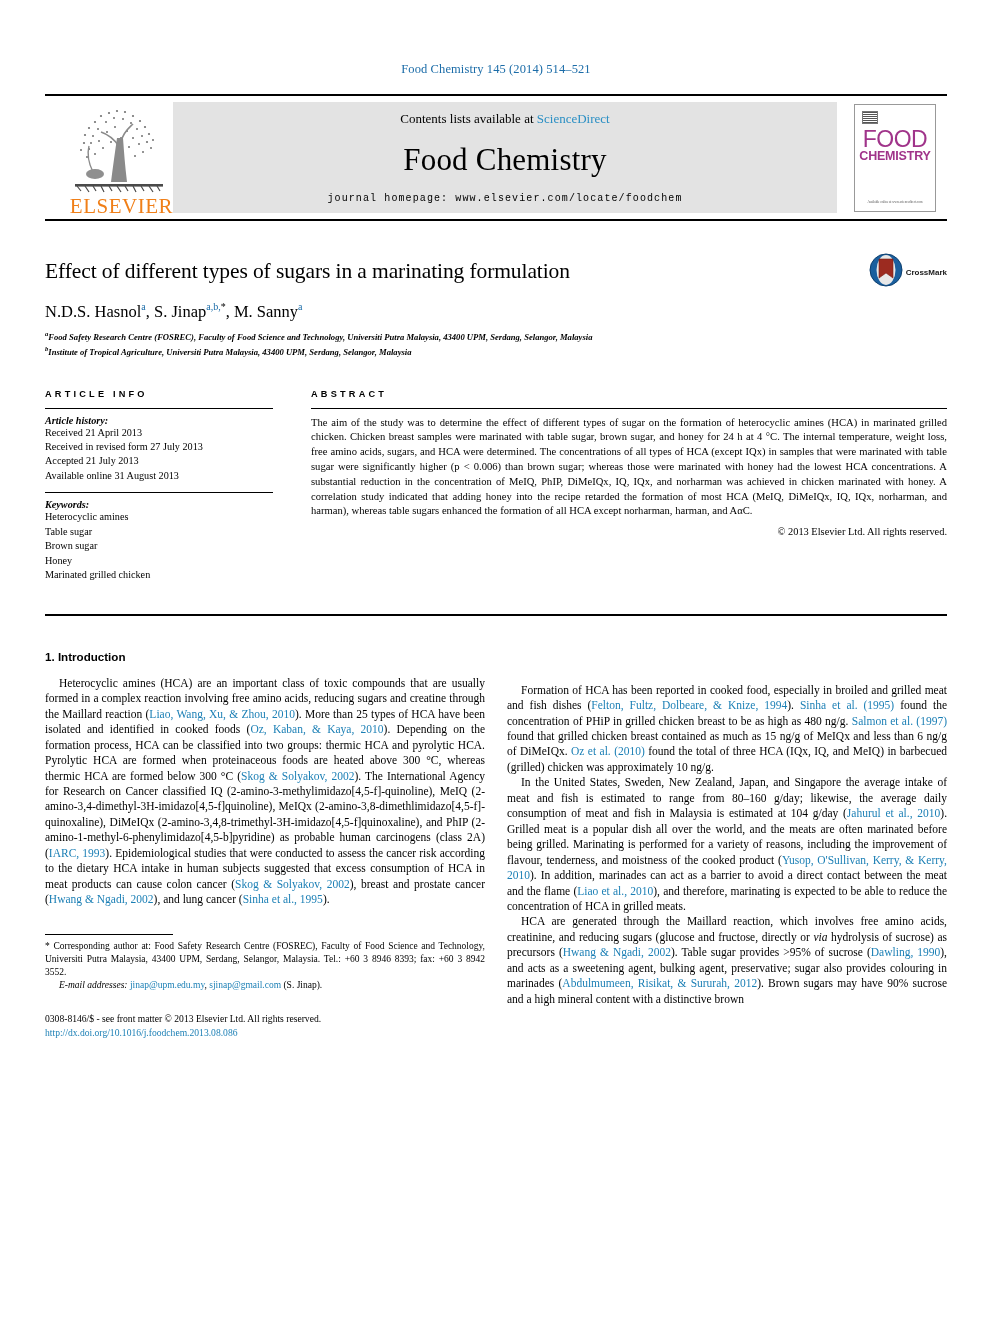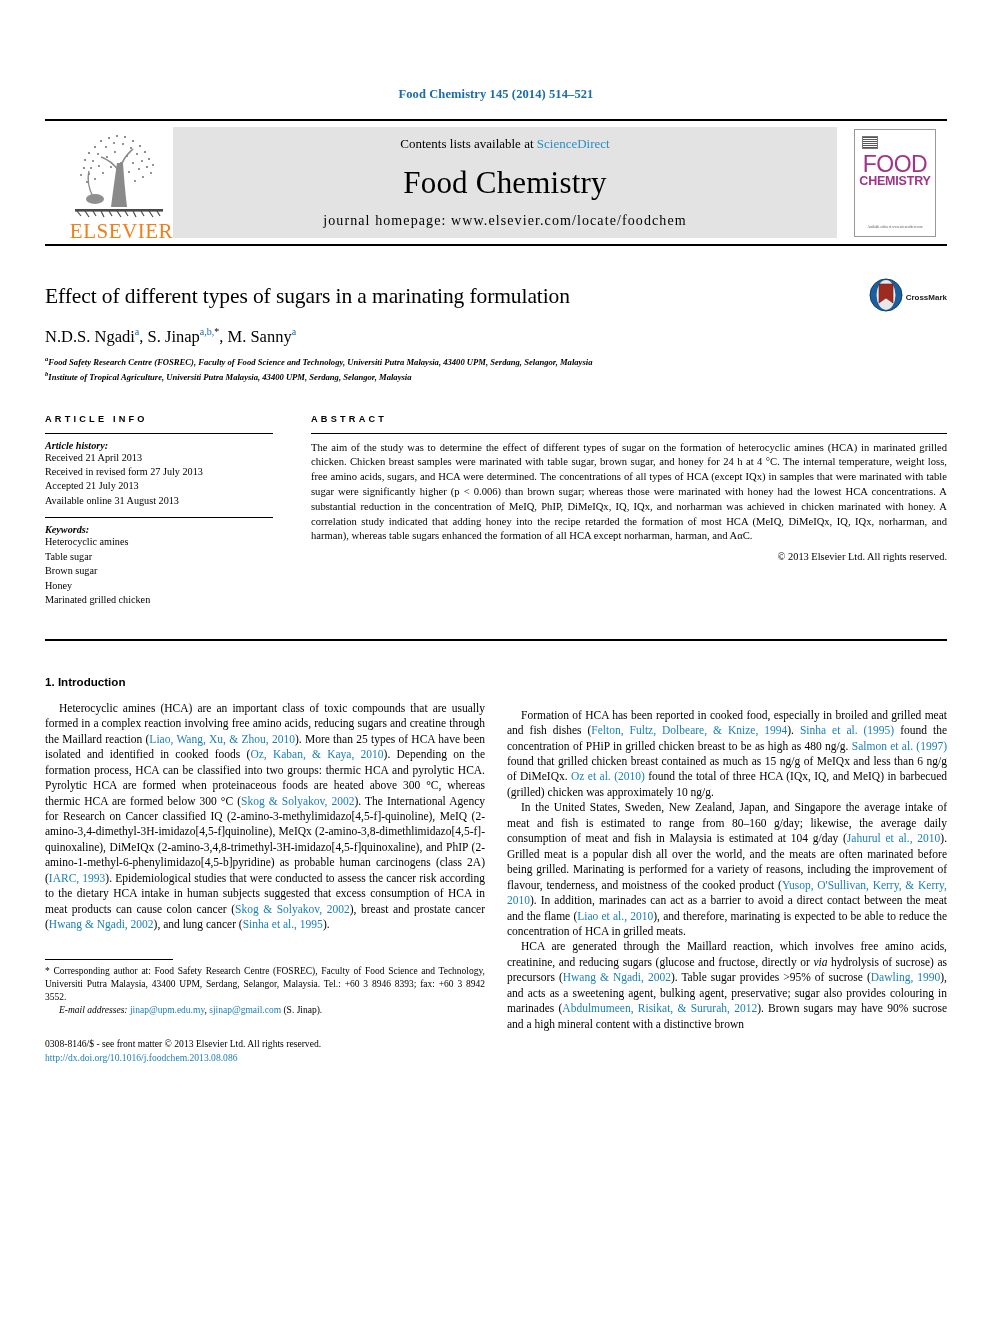--- a/index.html
+++ b/index.html
@@ -12,23 +12,23 @@
     position: relative;
     overflow: hidden;
   }
   .page { width: 992px; height: 1323px; position: relative; padding: 0 45px; }
 
   
   .running-head {
     text-align: center;
     color: #1b6ca8;
     font-family: "Liberation Serif", serif;
-    font-weight: bold;
+    font-weight: normal;
     font-size: 12.5px;
-    padding-top: 87px;
+    padding-top: 62px;
     letter-spacing: .1px;
   }
 
   
   .masthead {
     margin-top: 17px;
     border-top: 2.5px solid #000;
     border-bottom: 2.5px solid #000;
     display: flex;
     align-items: stretch;
@@ -63,23 +63,23 @@
     padding: 9px 0 9px 0;
   }
   .contents-line { font-size: 13px; color: #000; }
   .contents-line .sd { color: #2a8fc4; }
   .journal-title {
     font-size: 31px;
     font-family: "Liberation Serif", serif;
     letter-spacing: .2px;
   }
   .homepage-line {
-    font-size: 14px;
+    font-size: 10px;
     letter-spacing: 1.1px;
-    font-family: Liberation Serif, serif;
+    font-family: Liberation Mono, monospace;
   }
   .cover-thumb {
     flex: 0 0 104px;
     width: 104px;
     display: flex; align-items: center; justify-content: center;
   }
   .cover-box {
     width: 82px; height: 108px;
     border: 1px solid #999;
     background: #fff;
@@ -333,21 +333,21 @@
         </svg>
       </span>
       <span class="crossmark-label">CrossMark</span>
     </div>
 
     <div class="article-title">
       <span>Effect of different types of sugars in a marinating formulation</span><br>
     </div>
 
     <div class="authors">
-      <span>N.D.S. Ngadi</span><sup>a</sup>, <span>S. Jinap</span><sup>a,b,</sup><sup class="star">*</sup>, <span>M. Sanny</span><sup>a</sup>
+      <span>N.D.S. Hasnol</span><sup>a</sup>, <span>S. Jinap</span><sup>a,b,</sup><sup class="star">*</sup>, <span>M. Sanny</span><sup>a</sup>
     </div>
 
     <div class="affil">
       <sup>a</sup><span>Food Safety Research Centre (FOSREC), Faculty of Food Science and Technology, Universiti Putra Malaysia, 43400 UPM, Serdang, Selangor, Malaysia</span>
     </div>
     <div class="affil" style="margin-top:1px">
       <sup>b</sup><span>Institute of Tropical Agriculture, Universiti Putra Malaysia, 43400 UPM, Serdang, Selangor, Malaysia</span>
     </div>
   </div>
 

